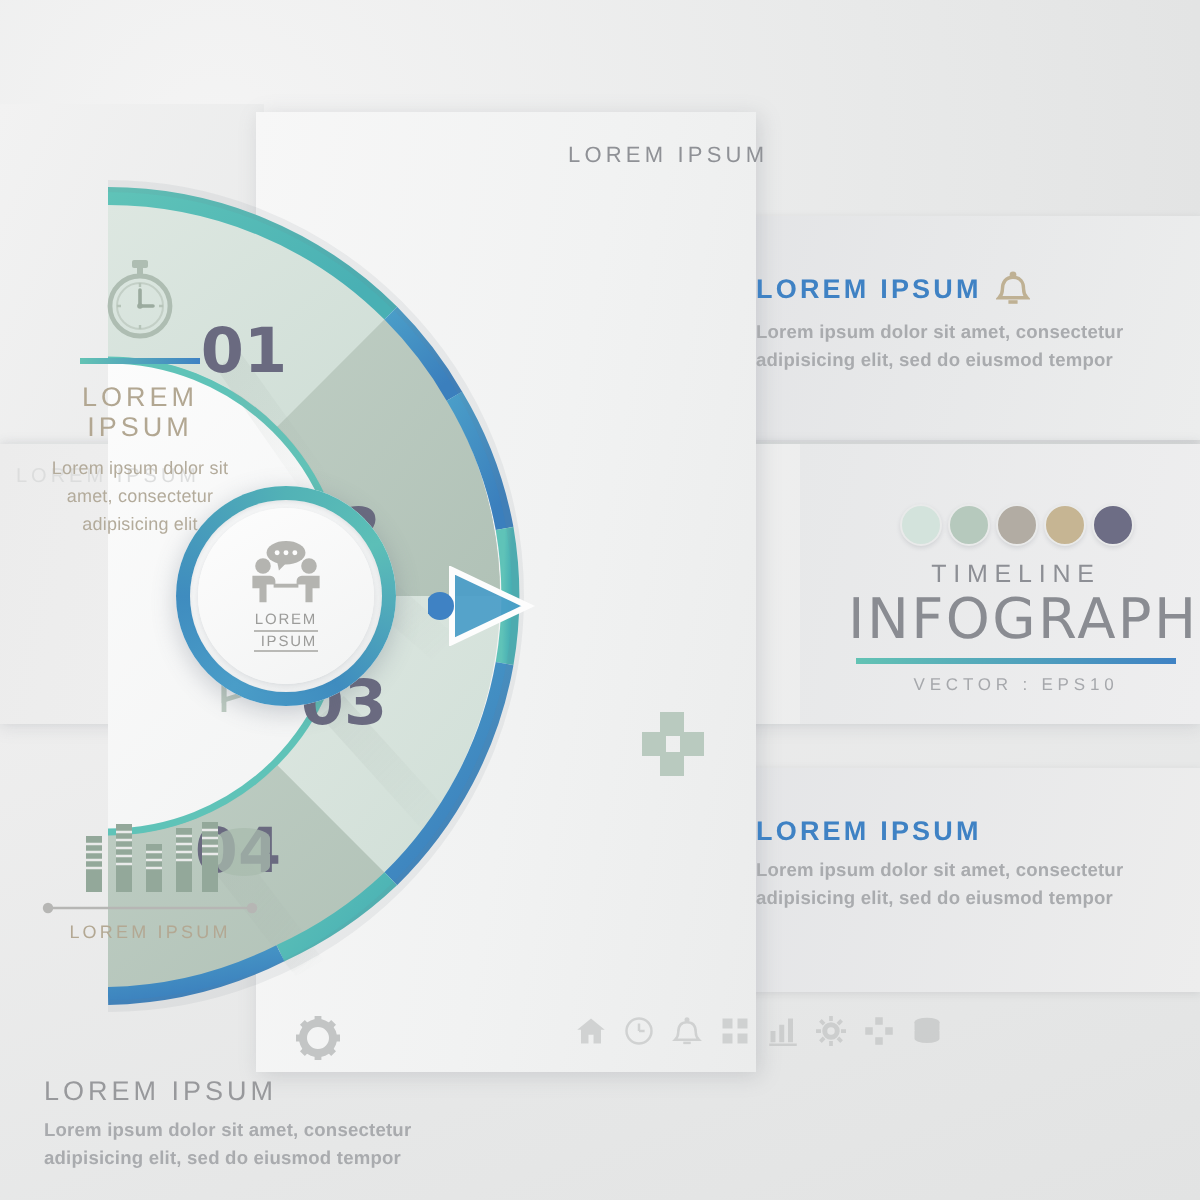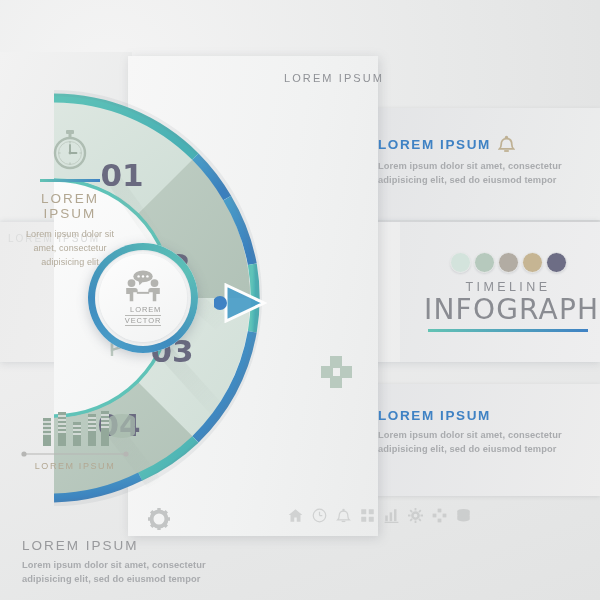--- a/index.html
+++ b/index.html
@@ -298,21 +298,21 @@
         <circle cx="13" cy="14.5" r="4.4" fill="#b4b4b0"></circle>
         <path d="M7 20 h10 a3 3 0 0 1 3 3 v2 h-5 v10 h-4 V27 H7 Z" fill="#b4b4b0"></path>
 
         <circle cx="39" cy="14.5" r="4.4" fill="#b4b4b0"></circle>
         <path d="M45 20 h-10 a3 3 0 0 0 -3 3 v2 h5 v10 h4 V27 h4 Z" fill="#b4b4b0"></path>
 
         <rect x="19" y="24.5" width="14" height="2.2" fill="#b4b4b0"></rect>
       </svg>
       <div class="center-lbl">
         <span class="l1">LOREM</span>
-        <span class="l2">VECTOR</span>
+        <span class="l2">IPSUM</span>
       </div>
     </div>
   </div>
 
   <div class="kicker top-kicker">LOREM IPSUM</div>
   <div class="faint-kicker">LOREM IPSUM</div>
 
   <div class="blk-tl">
     <svg width="44" height="44" viewBox="0 0 44 44" style="display:block;margin:0 auto;">
       <rect x="18" y="2" width="8" height="4" rx="1" fill="#aebdb2"></rect>
@@ -381,20 +381,21 @@
     <div class="swatches">
       <span class="sw" style="background: rgb(211, 227, 220);"></span>
       <span class="sw" style="background: rgb(182, 201, 189);"></span>
       <span class="sw" style="background: rgb(178, 172, 163);"></span>
       <span class="sw" style="background: rgb(198, 181, 147);"></span>
       <span class="sw" style="background: rgb(109, 109, 133);"></span>
     </div>
     <div class="t-time">TIMELINE</div>
     <div class="t-info">INFOGRAPHIC</div>
     <div class="t-rule"></div>
+    <div class="t-vec">VECTOR : EPS10</div>
   </div>
 
   <div class="icon-strip">
     <svg width="15" height="15" viewBox="0 0 24 24">
         <path d="M12 2 L23 11 h-3 v11 h-6 v-7 h-4 v7 H4 V11 H1 Z" fill="#b9bbbb"></path>
       </svg>
     <svg width="15" height="15" viewBox="0 0 24 24">
         <circle cx="12" cy="12" r="10" fill="none" stroke="#b9bbbb" stroke-width="2"></circle>
         <path d="M12 12 V6 M12 12 h4.5" stroke="#b9bbbb" stroke-width="2"></path>
       </svg>

